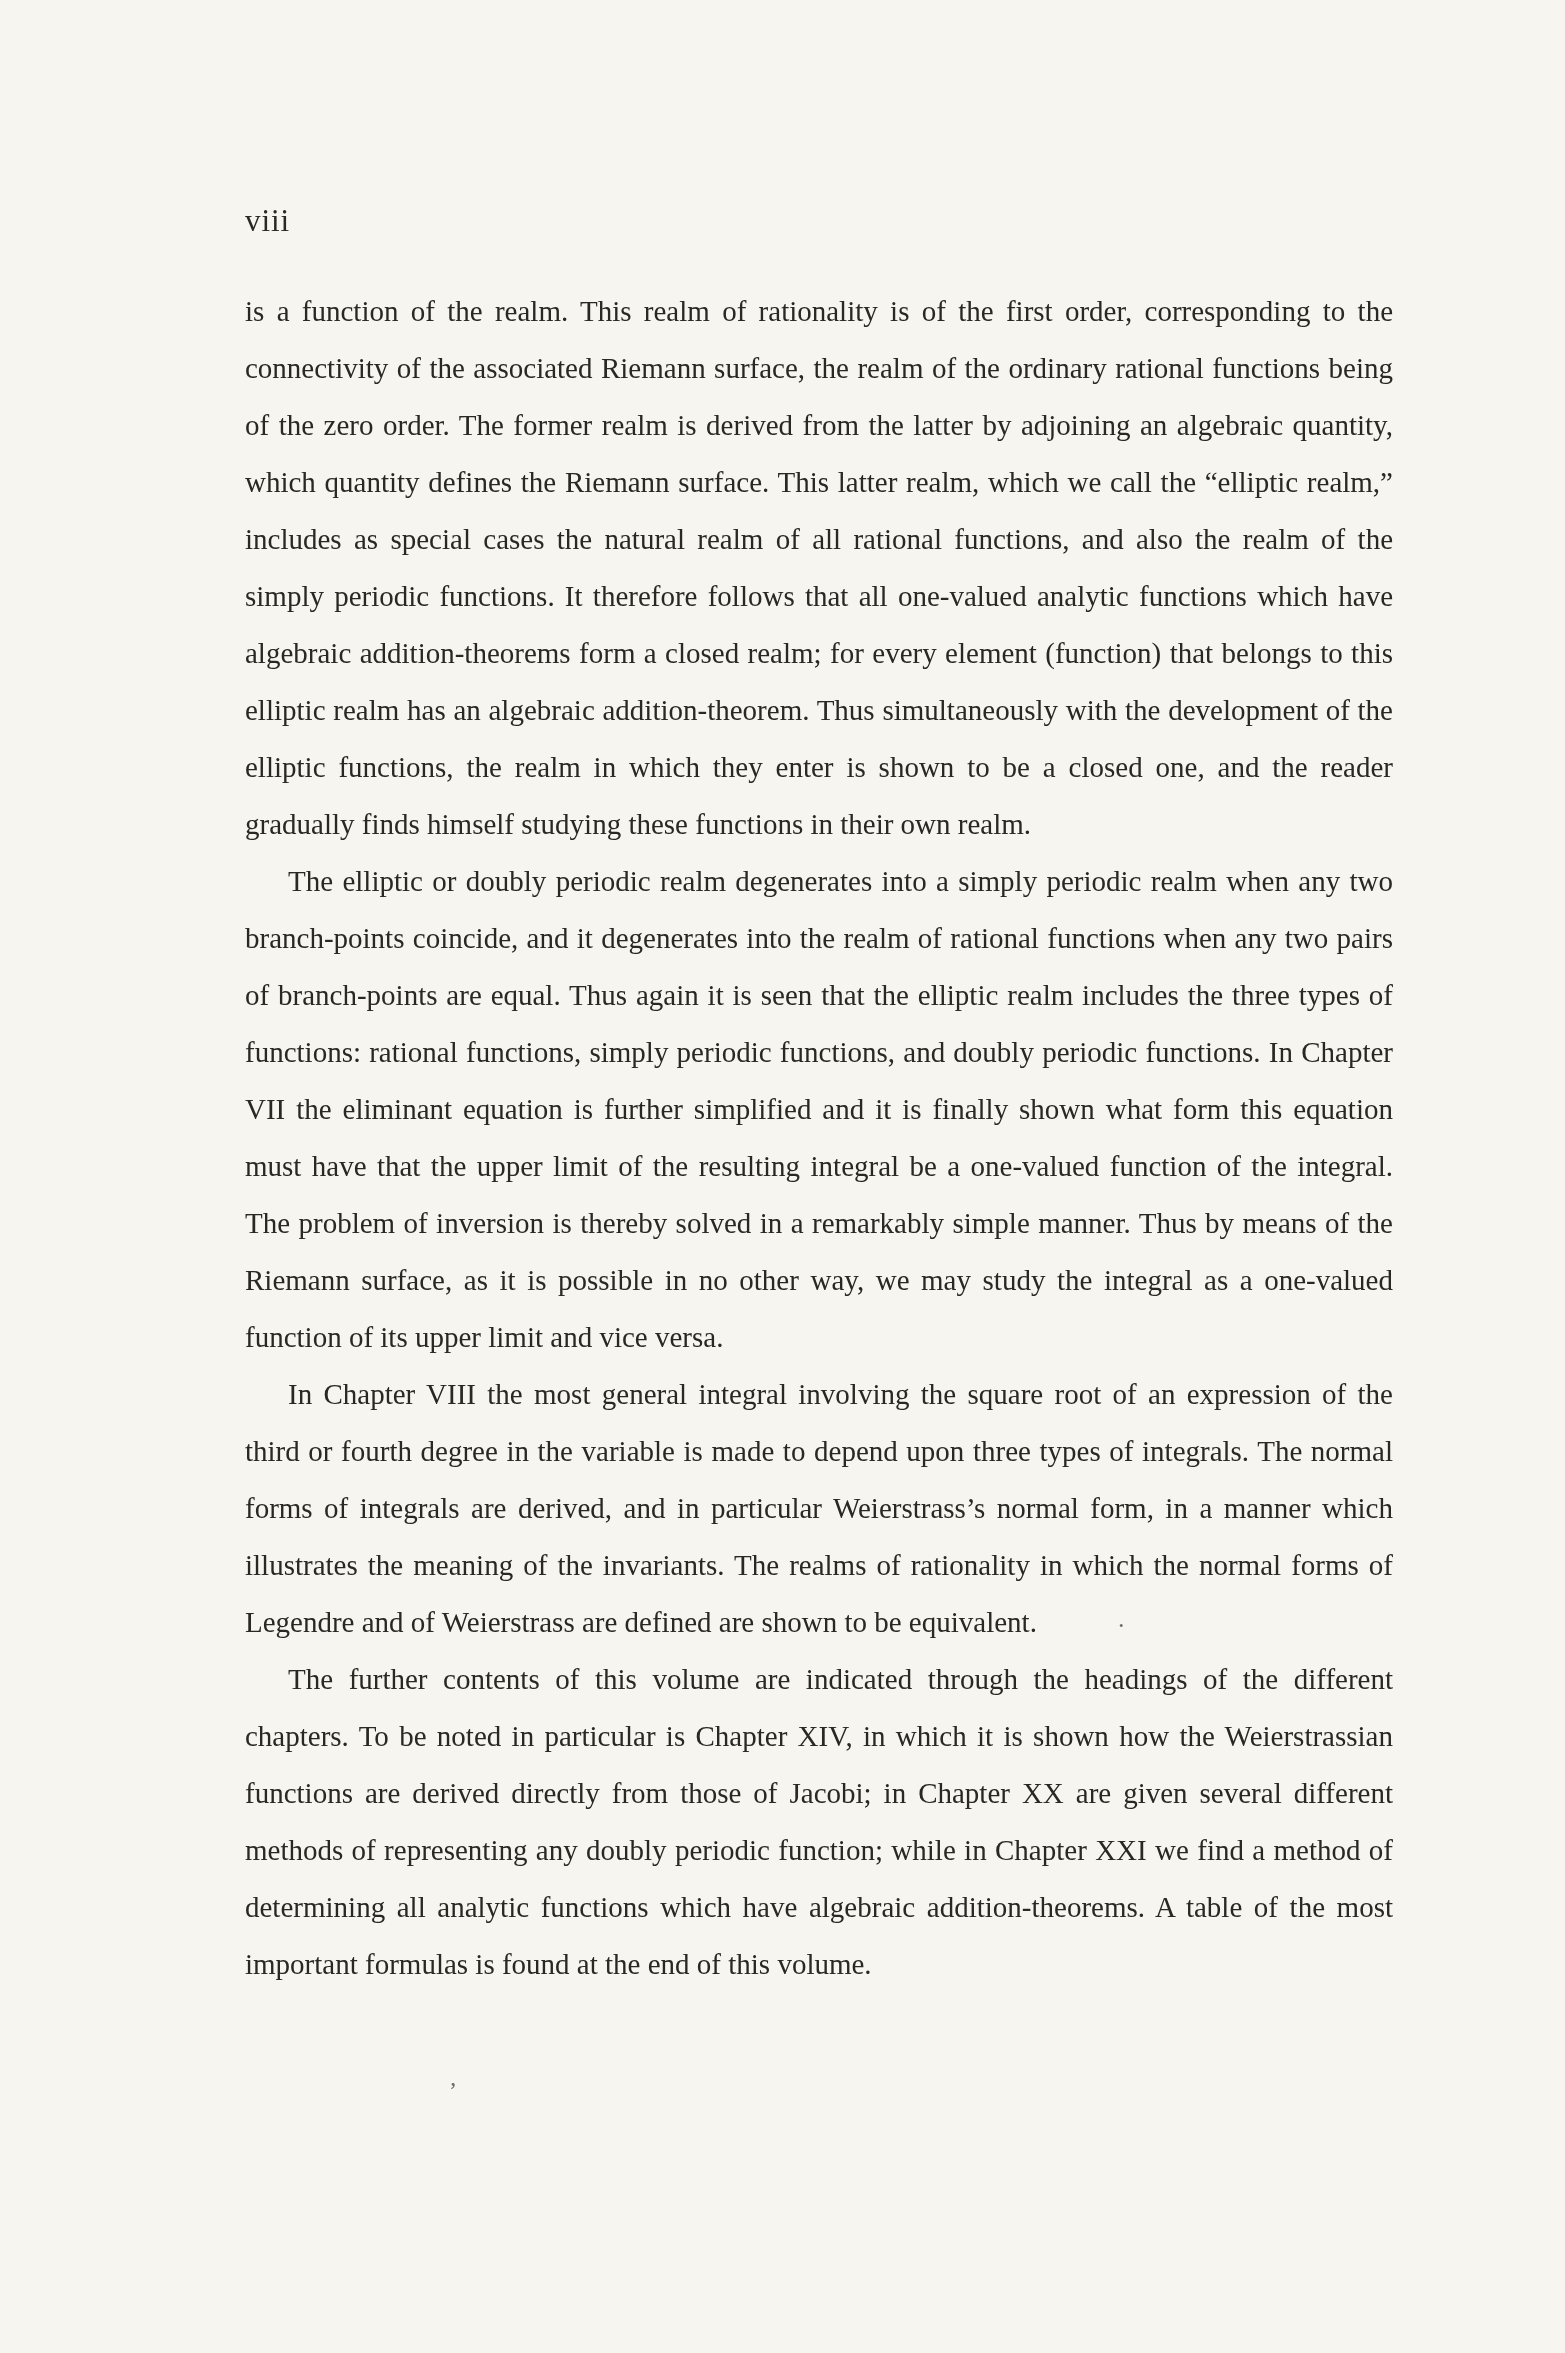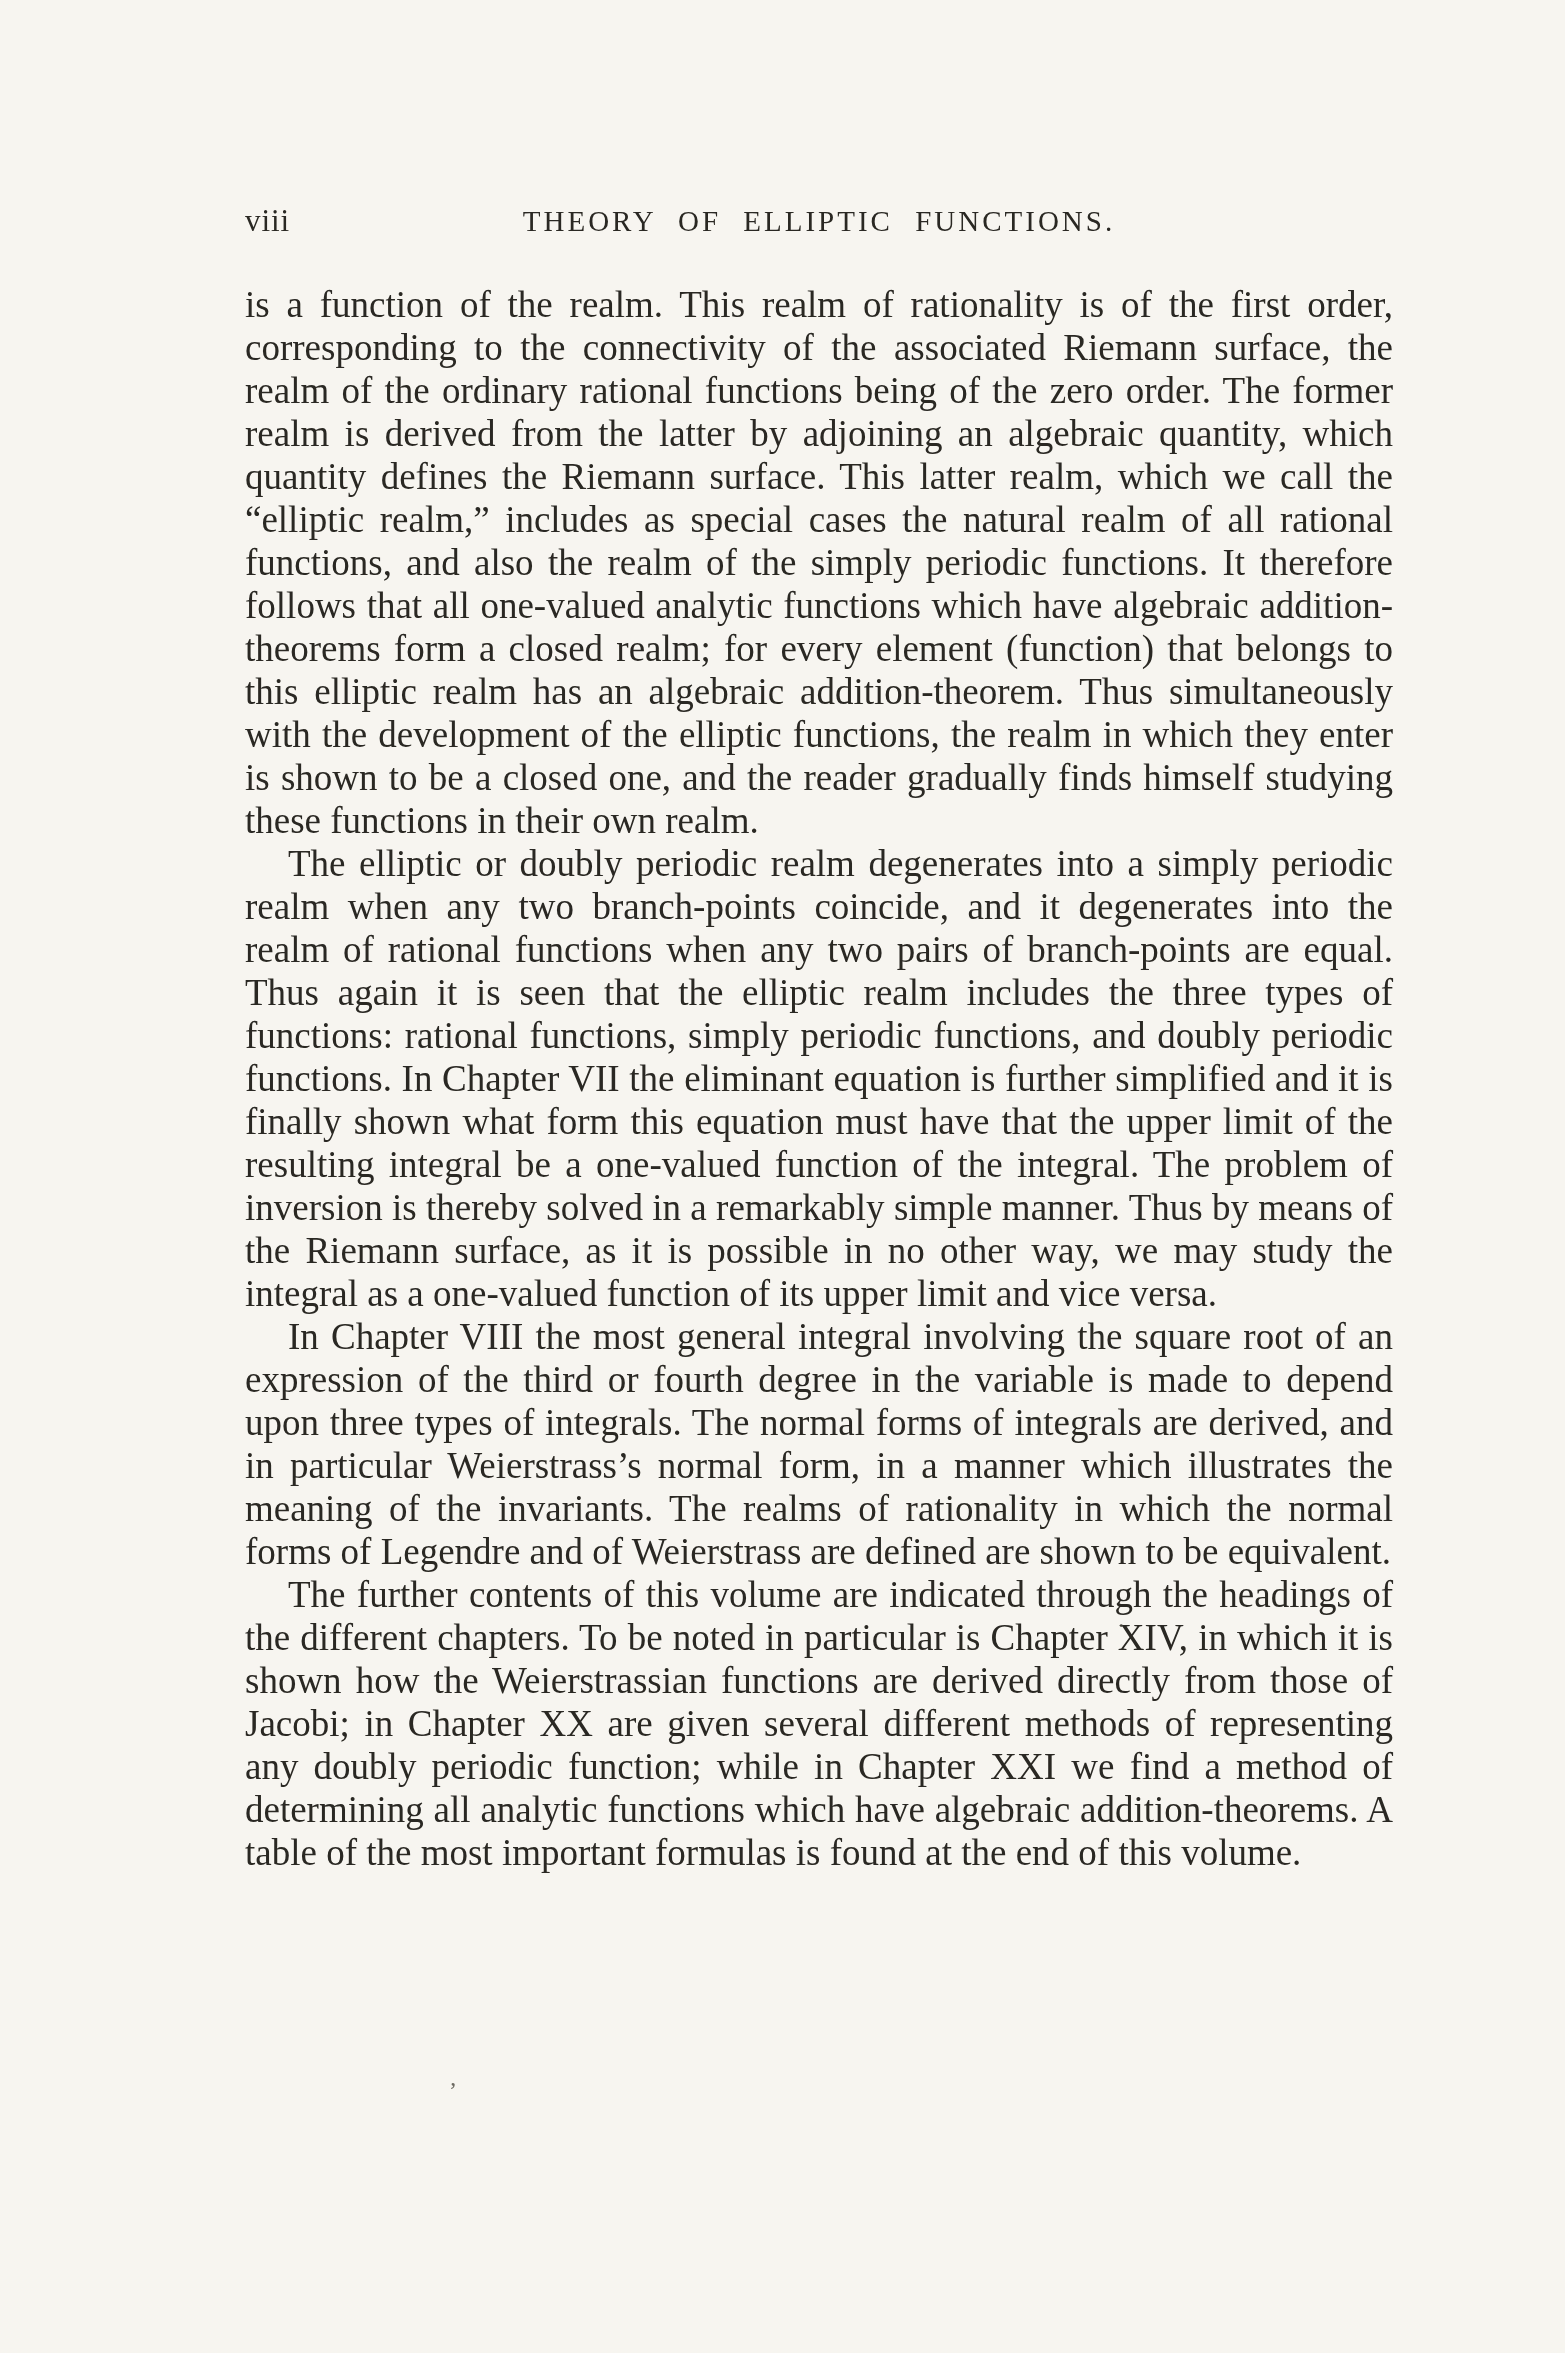--- a/index.html
+++ b/index.html
@@ -32,22 +32,22 @@
   .running-title {
     flex: 1;
     text-align: center;
     font-size: 29px;
     letter-spacing: 3px;
     word-spacing: 12px;
     white-space: nowrap;
   }
   .head-spacer { width: 145px; }
   .body-text {
-    font-size: 37px;
-    line-height: 43px;
+    font-size: 29px;
+    line-height: 57px;
     text-align: justify;
   }
   .body-text p {
     margin: 0;
     text-indent: 43px;
   }
   .body-text p.noindent { text-indent: 0; }
   .body-text p.fill-last { text-align-last: justify; }
   .italic-phrase { }
   .scan-artifact {
@@ -66,21 +66,20 @@
     font-size: 24px;
   }
 </style>
 </head>
 <body>
 
 <div class="page-content">
 
   <div class="running-head">
     <span class="page-number">viii</span>
-    <span class="running-title">THEORY OF ELLIPTIC FUNCTIONS.</span>
     <span class="head-spacer"></span>
   </div>
 
   <div class="body-text">
 
     <p class="noindent">is a function of the realm. This realm of rationality is of the first order, corresponding to the connectivity of the associated Riemann surface, the realm of the ordinary rational functions being of the zero order. The former realm is derived from the latter by adjoining an algebraic quantity, which quantity defines the Riemann surface. This latter realm, which we call the “elliptic realm,” includes as special cases the natural realm of all rational functions, and also the realm of the simply periodic functions. It therefore follows that all one-valued analytic functions which have algebraic addition-theorems form a closed realm; for every element (function) that belongs to this elliptic realm has an algebraic addition-theorem. Thus simultaneously with the development of the elliptic functions, the realm in which they enter is shown to be a closed one, and the reader gradually finds himself studying these functions in their own realm.</p>
 
     <p><span>The elliptic or doubly periodic realm degenerates into a simply periodic realm when any two branch-points coincide, and it degenerates into the realm of rational functions when any two pairs of branch-points are equal. Thus again it is seen that the elliptic realm includes the three types of functions: rational functions, simply periodic functions, and doubly periodic functions. In Chapter VII the eliminant equation is further simplified and it is finally shown what form this equation must have that the upper limit of the resulting integral be a one-valued function of the integral. The </span><span class="italic-phrase">problem of inversion</span><span> is thereby solved in a remarkably simple manner. Thus by means of the Riemann surface, as it is possible in no other way, we may study the integral as a one-valued function of its upper limit and </span><span class="italic-phrase">vice versa.</span></p>
 
     <p>In Chapter VIII the most general integral involving the square root of an expression of the third or fourth degree in the variable is made to depend upon three types of integrals. The normal forms of integrals are derived, and in particular Weierstrass’s normal form, in a manner which illustrates the meaning of the invariants. The realms of rationality in which the normal forms of Legendre and of Weierstrass are defined are shown to be equivalent.</p>

